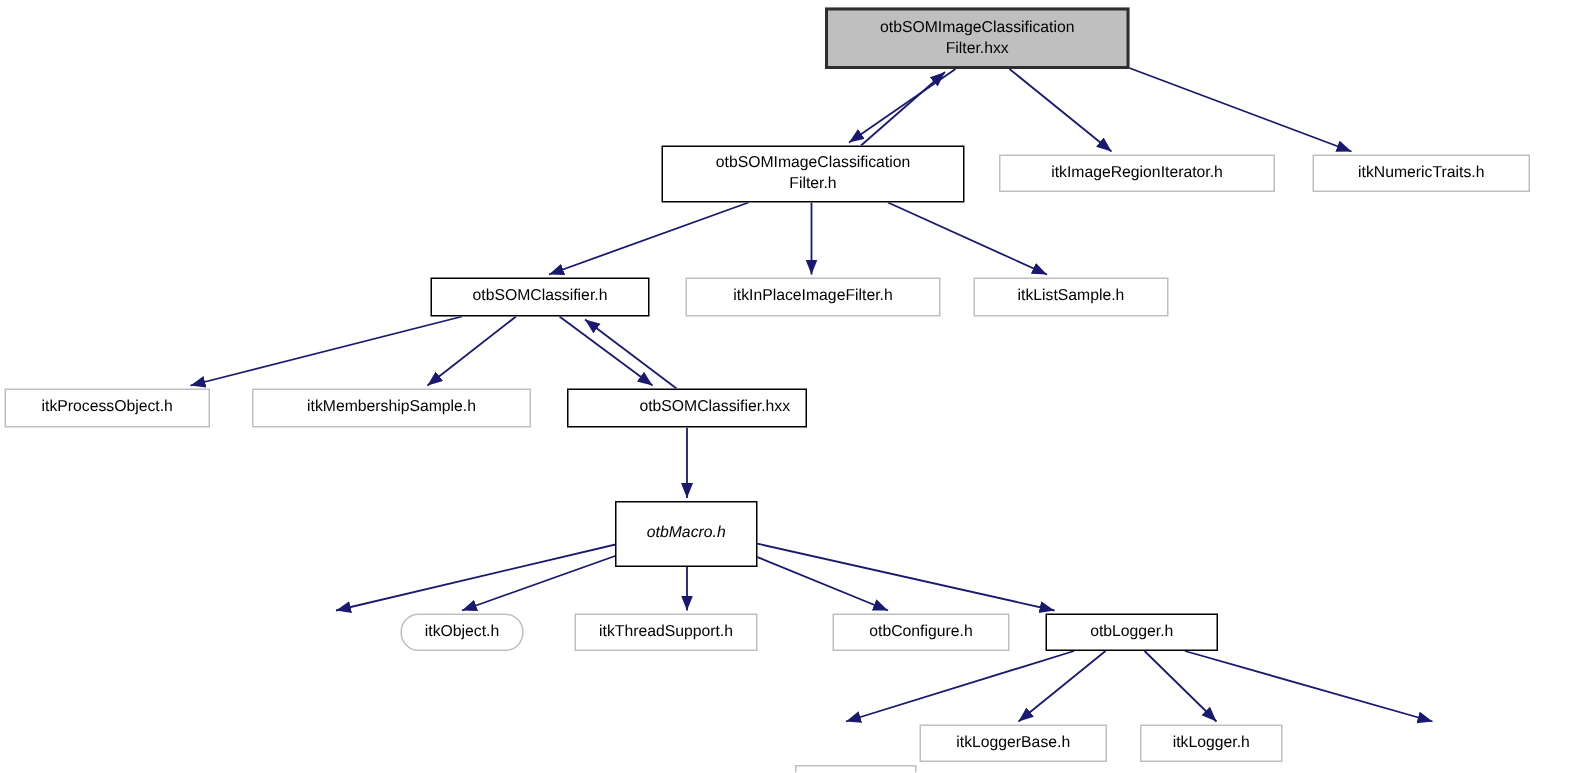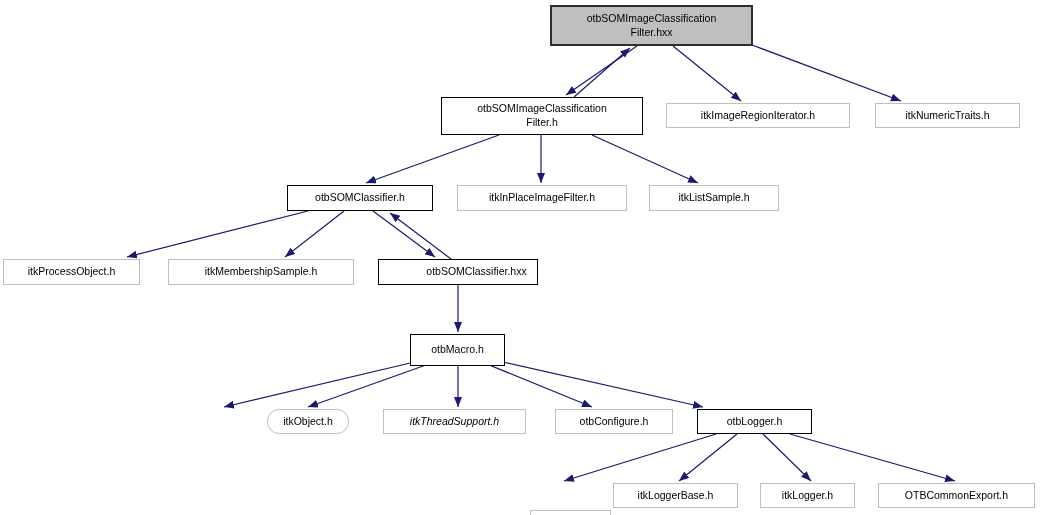--- a/index.html
+++ b/index.html
@@ -80,25 +80,24 @@
   <div class="node" style="left:875px;top:103px;width:145px;height:25px;">itkNumericTraits.h</div>
 
   <div class="node linked" style="left:287px;top:185px;width:146px;height:26px;">otbSOMClassifier.h</div>
   <div class="node" style="left:457px;top:185px;width:170px;height:26px;">itkInPlaceImageFilter.h</div>
   <div class="node" style="left:649px;top:185px;width:130px;height:26px;">itkListSample.h</div>
 
   <div class="node" style="left:3px;top:259px;width:137px;height:26px;">itkProcessObject.h</div>
   <div class="node" style="left:168px;top:259px;width:186px;height:26px;">itkMembershipSample.h</div>
   <div class="node linked" style="left:378px;top:259px;width:160px;height:26px;padding-left:37px;">otbSOMClassifier.hxx</div>
 
-  <div class="node linked" style="left:410px;top:334px;width:95px;height:32px;">otbMacro.h</div>
+  <div class="node linked" style="left:410px;top:334px;width:95px;height:44px;font-style:italic;">otbMacro.h</div>
 
   <div class="node" style="left:267px;top:409px;width:82px;height:25px;border-radius:12px;">itkObject.h</div>
-  <div class="node" style="left:383px;top:409px;width:143px;height:25px;font-style:italic;">itkThreadSupport.h</div>
+  <div class="node" style="left:383px;top:409px;width:122px;height:25px;">itkThreadSupport.h</div>
   <div class="node" style="left:555px;top:409px;width:118px;height:25px;">otbConfigure.h</div>
   <div class="node linked" style="left:697px;top:409px;width:115px;height:25px;">otbLogger.h</div>
 
   <div class="node" style="left:530px;top:510px;width:81px;height:25px;">string</div>
   <div class="node" style="left:613px;top:483px;width:125px;height:25px;">itkLoggerBase.h</div>
   <div class="node" style="left:760px;top:483px;width:95px;height:25px;">itkLogger.h</div>
-  <div class="node" style="left:878px;top:483px;width:157px;height:25px;">OTBCommonExport.h</div>
 
 </div>
 
 </body></html>

